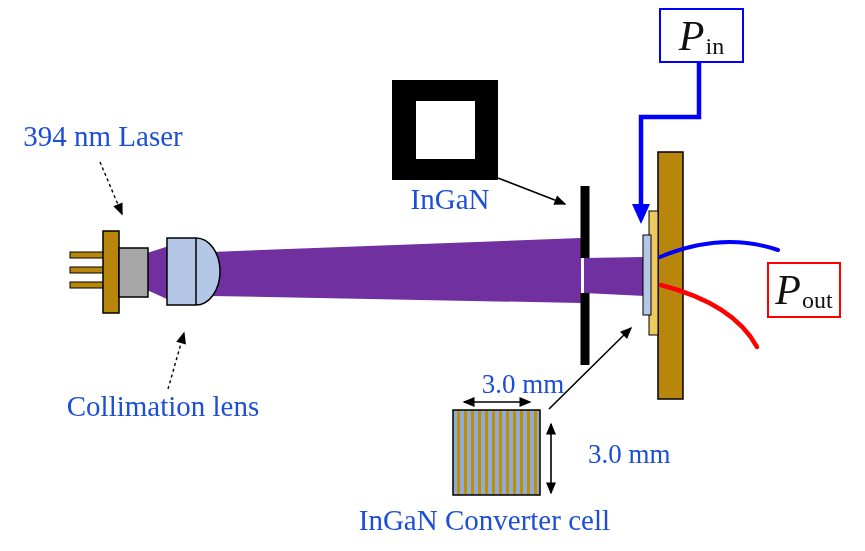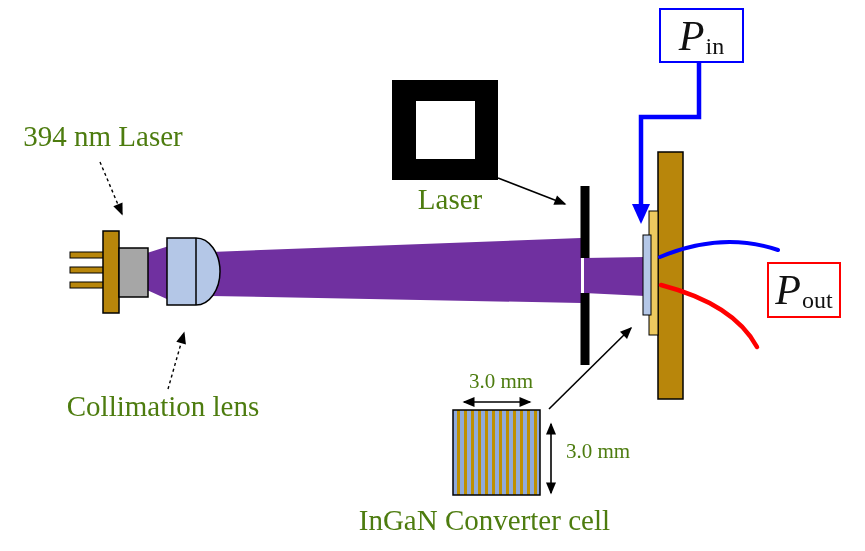--- a/index.html
+++ b/index.html
@@ -6,27 +6,27 @@
   #stage{
     position:relative;
     width:865px;height:551px;
     background:#ffffff;
     font-family:"Liberation Serif", serif;
     overflow:hidden;
   }
   #schem{position:absolute;left:0;top:0;}
   .lbl{
     position:absolute;
-    color:#4d7c0f;
+    color:#1d4ed8;
     font-size:29px;
     line-height:1.05;
     text-align:center;
     white-space:nowrap;
   }
-  .dim{font-size:21px;}
+  .dim{font-size:27px;margin-left:22px;}
   .badge{
     position:absolute;
     box-sizing:border-box;
     display:flex;align-items:center;justify-content:center;
     background:#ffffff;
   }
   .badge-in{left:659px;top:8px;width:85px;height:55px;border:2.5px solid #0000FF;}
   .badge-out{left:767px;top:262px;width:74px;height:56px;border:2.5px solid #FF0000;}
   .psym{font-style:italic;font-size:42px;line-height:1;color:#111;}
   .psub{font-size:24px;line-height:1;color:#111;position:relative;top:10px;margin-left:1px;text-align:right;}
@@ -84,21 +84,21 @@
     <line x1="464" y1="402" x2="530" y2="402" stroke="#000" stroke-width="1.6" marker-start="url(#arrblack)" marker-end="url(#arrblack)"></line>
     <line x1="551" y1="424" x2="551" y2="493" stroke="#000" stroke-width="1.6" marker-start="url(#arrblack)" marker-end="url(#arrblack)"></line>
 
     <rect x="453" y="410" width="87" height="85" fill="url(#cellstripes)" stroke="#000" stroke-width="1.5"></rect>
   </svg>
 
   <div class="lbl" style="left:20px;top:121px;width:166px;">394 nm Laser</div>
 
   <div class="lbl" style="left:60px;top:391px;width:206px;">Collimation lens</div>
 
-  <div class="lbl" style="left:400px;top:184px;width:100px;">Laser</div>
+  <div class="lbl" style="left:400px;top:184px;width:100px;">InGaN</div>
 
   <div class="lbl dim" style="left:455px;top:370px;width:92px;">3.0 mm</div>
 
   <div class="lbl dim" style="left:566px;top:440px;width:100px;text-align:left;">3.0 mm</div>
 
   <div class="lbl" style="left:348px;top:505px;width:262px;text-align:right;">InGaN Converter cell</div>
 
   <div class="badge badge-in">
     <span class="psym">P</span>
       <span class="psub">in</span>

